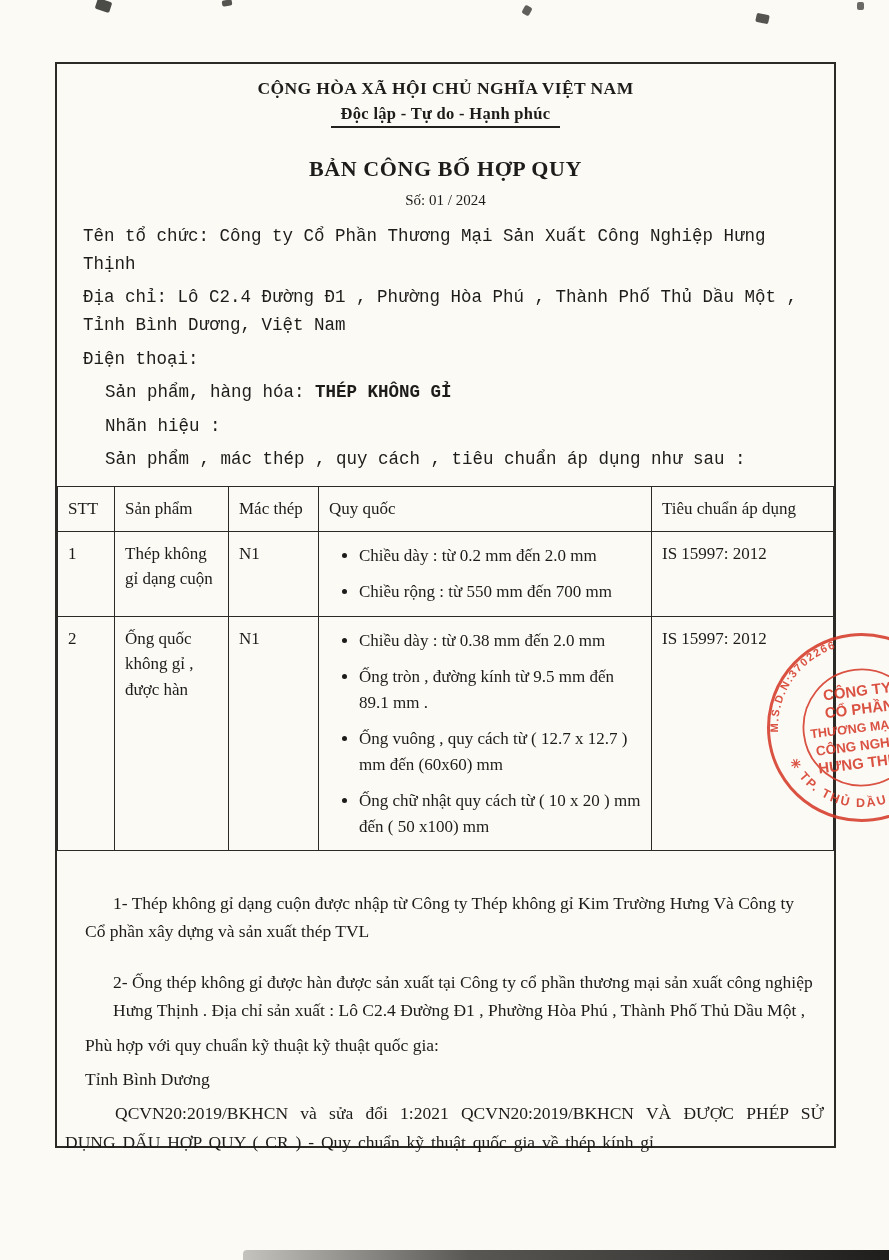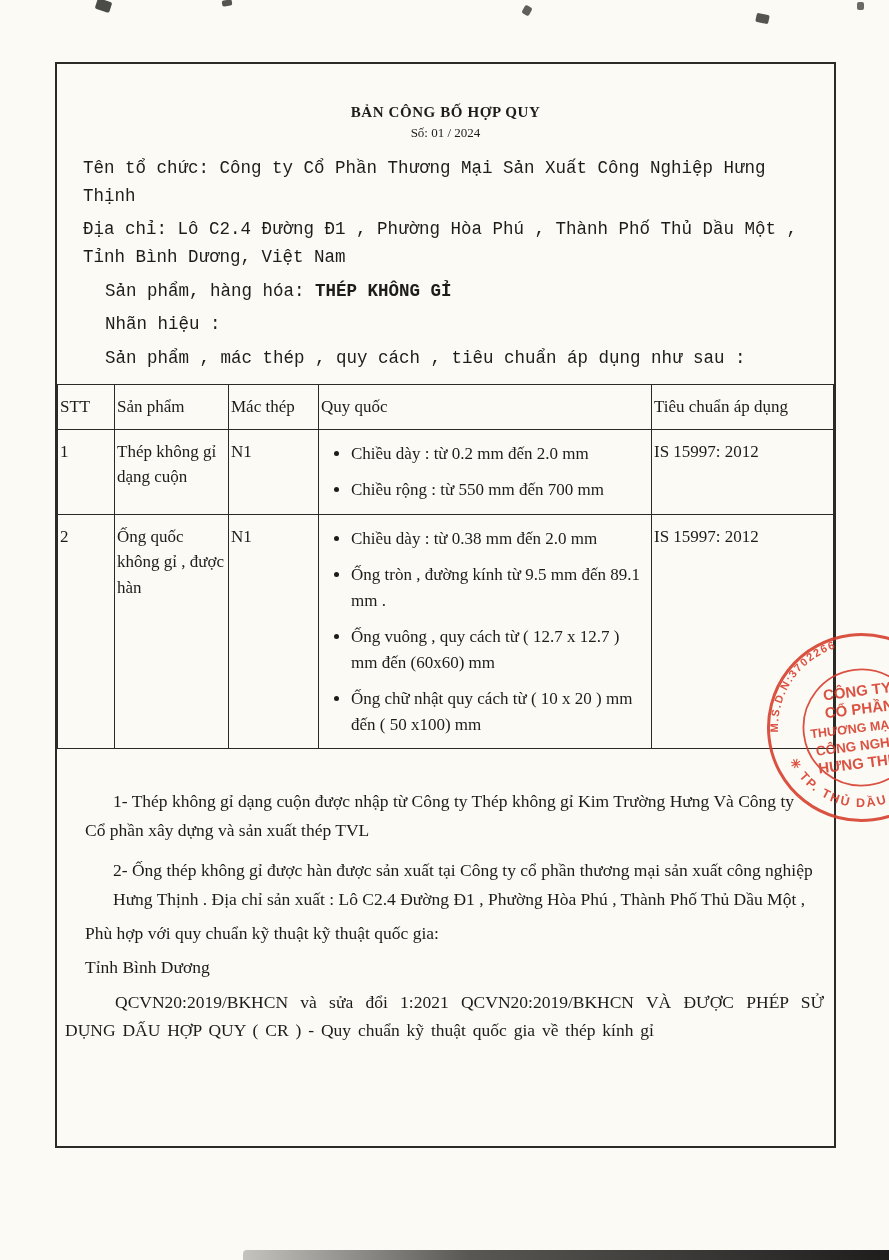--- a/index.html
+++ b/index.html
@@ -25,61 +25,61 @@
   }
   .hdr-line2-wrap { margin-top:5px; }
   .hdr-line2 {
     display:inline-block;
     font-weight:bold; font-size:16.5px;
     border-bottom:2px solid #22211e;
     padding:0 10px 2px 10px;
     letter-spacing:0.3px;
   }
   .doc-title {
-    font-weight:bold; font-size:15px; letter-spacing:0.6px;
+    font-weight:bold; font-size:22px; letter-spacing:0.6px;
     margin-top:28px;
   }
-  .doc-number { font-size:13px; margin-top:4px; }
+  .doc-number { font-size:15px; margin-top:10px; }
   .para {
     margin:6px 22px 0 26px;
     font-size:17.5px; line-height:1.58;font-family:Liberation Mono, monospace;
   }
   .para.first { margin-top:14px; }
   .para.indent { margin-left:48px; }
   .bold { font-weight:bold; }
   table.spec {
     border-collapse:collapse;
     width:100%;
     margin-top:12px;
     font-size:17px;
     table-layout:fixed;
   }
   table.spec th, table.spec td {
     border:1.6px solid #2b2a26;
-    padding:9px 2px;
+    padding:9px 10px;
     vertical-align:top;
     text-align:left;
     font-weight:normal;
     line-height:1.5;
     overflow:hidden;
   }
   .col-stt  { width:57px; }
   .col-sp   { width:114px; }
   .col-mt   { width:90px; }
   .col-qc   { width:333px; }
   .col-tc   { width:auto; }
   td.cell-stt, th.cell-stt { text-align:center; }
   td.cell-sp { text-align:justify; }
   td.cell-mt { padding-left:16px; }
   ul.qc-list { margin:2px 0 0 0; padding-left:30px; }
   ul.qc-list li { margin-bottom:11px; line-height:1.5; }
   ul.qc-list li:last-child { margin-bottom:2px; }
   .notes { margin-top:38px; font-size:17.5px; line-height:1.62;font-family:Liberation Serif, serif; }
   .note-1 { margin:0 20px 0 28px; text-indent:28px; }
-  .note-2 { margin:12px 20px 0 56px; text-indent:0; }
+  .note-2 { margin:22px 20px 0 56px; text-indent:0; }
   .note-plain { margin:6px 20px 0 28px; }
   .note-final {
     margin:6px 10px 0 8px;
     text-indent:50px;
     text-align:justify;
     word-spacing:2.5px;
   }
   
   .stamp {
     position:absolute;
@@ -103,26 +103,31 @@
     border-radius:4px 0 0 0;
   }
 </style>
 </head>
 <body>
 
 <div class="page">
 
   <div class="border-box">
 
+    <div class="center hdr-line1">CỘNG HÒA XÃ HỘI CHỦ NGHĨA VIỆT NAM</div>
+    <div class="center hdr-line2-wrap">
+      <span class="hdr-line2">Độc lập - Tự do - Hạnh phúc</span>
+    </div>
 
     <div class="center doc-title">BẢN CÔNG BỐ HỢP QUY</div>
     <div class="center doc-number">Số: 01 / 2024</div>
 
     <div class="para first">Tên tổ chức: Công ty Cổ Phần Thương Mại Sản Xuất Công Nghiệp Hưng Thịnh</div>
     <div class="para">Địa chỉ: Lô C2.4 Đường Đ1 , Phường Hòa Phú , Thành Phố Thủ Dầu Một , Tỉnh Bình Dương, Việt Nam</div>
+    <div class="para">Điện thoại:</div>
     <div class="para indent">
       <span>Sản phẩm, hàng hóa: </span><span class="bold">THÉP KHÔNG GỈ</span>
     </div>
     <div class="para indent">Nhãn hiệu :</div>
     <div class="para indent">Sản phẩm , mác thép , quy cách , tiêu chuẩn áp dụng như sau :</div>
 
     <table class="spec">
       <colgroup>
         <col class="col-stt">
           <col class="col-sp">

